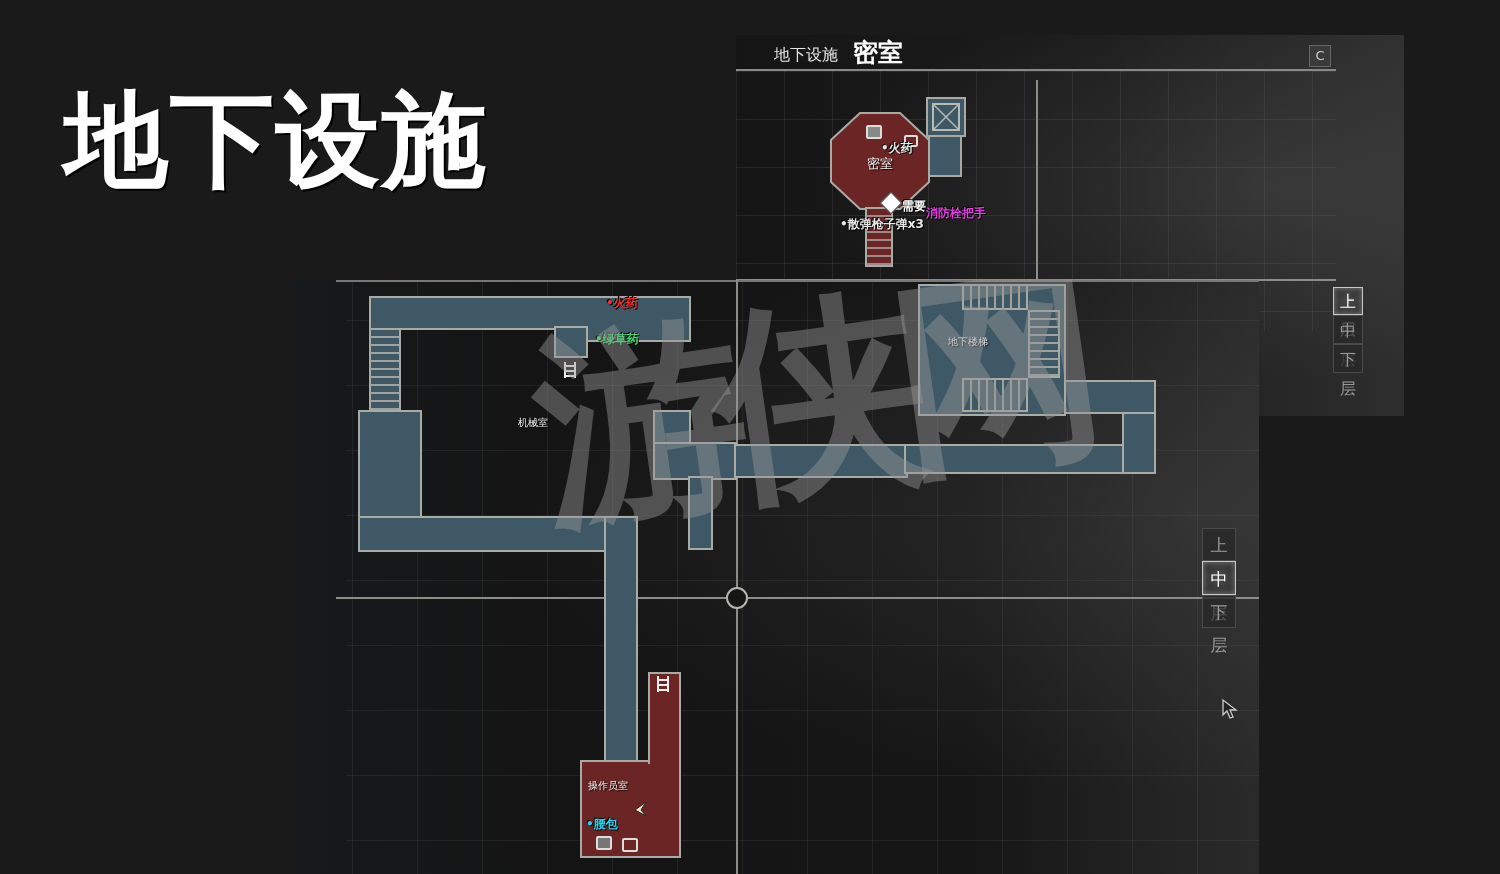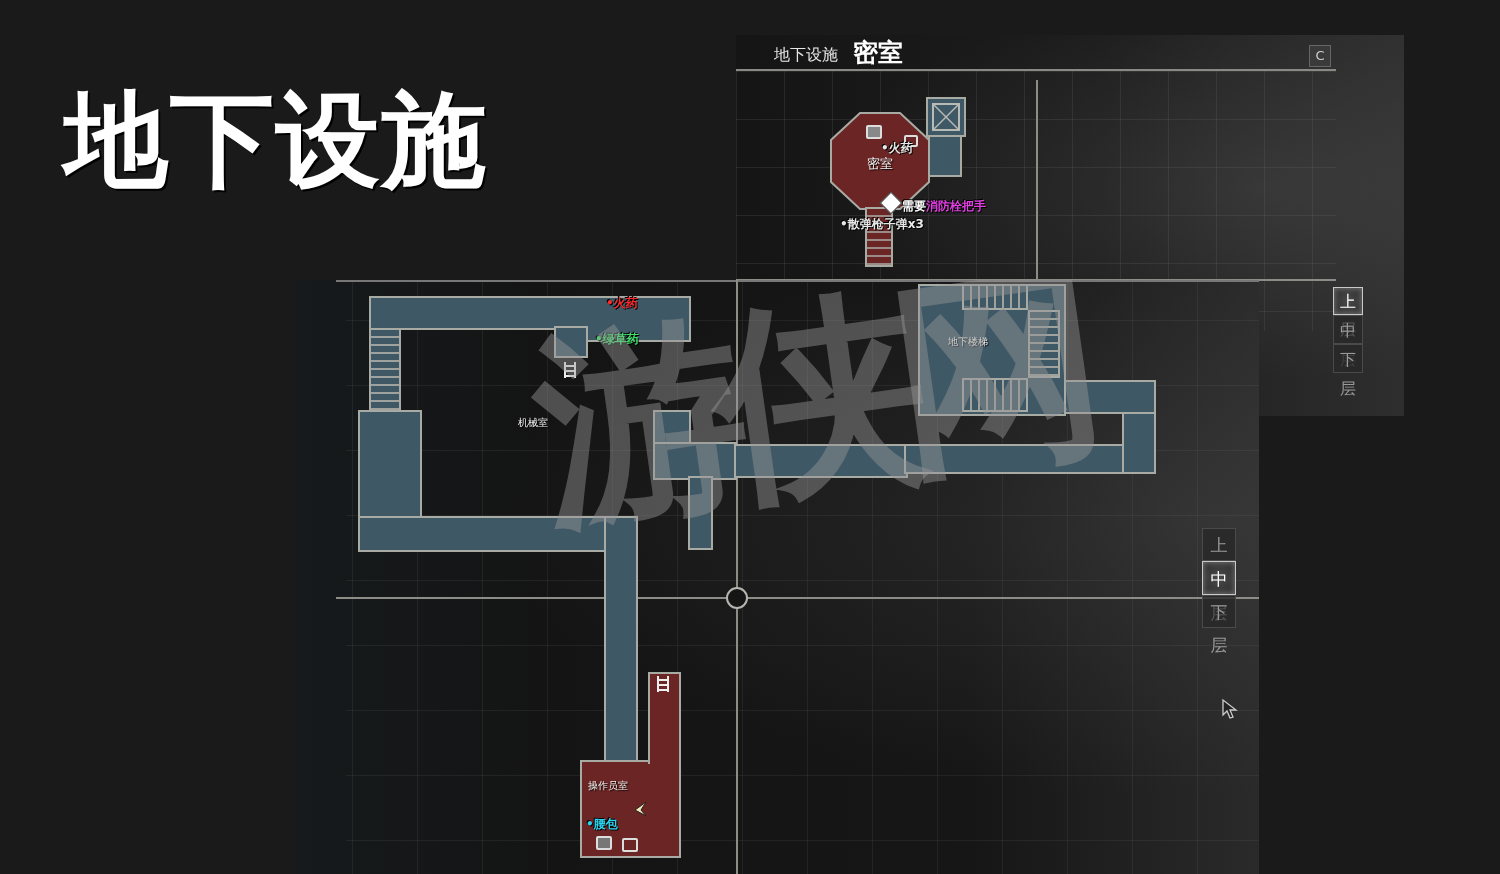--- a/index.html
+++ b/index.html
@@ -128,21 +128,21 @@
   <div class="stairs redv" style="left:129px; top:172px; width:28px; height:60px;"></div>
 
   <div class="icon-box" style="left:130px; top:90px; width:16px; height:14px; background:#888;"></div>
   <div class="icon-box" style="left:168px; top:100px; width:14px; height:12px;"></div>
   <span class="item" style="left:145px; top:105px;">•火药</span>
   <span class="label" style="left:131px; top:120px; font-size:13px;">密室</span>
   <span class="item" style="left:104px; top:137px;margin-top:44px;">•散弹枪子弹x3</span>
 
   <div style="position:absolute; left:147px; top:160px; width:14px; height:14px; background:#fff; transform:rotate(45deg); border:1px solid #333;"></div>
   <span class="item" style="left:166px; top:163px; color:#fff;">需要</span>
-  <span class="item" style="left:190px; top:163px; color:#e040e0;">消防栓把手</span>
+  <span class="item" style="left:190px; top:170px; color:#e040e0;">消防栓把手</span>
 
   <div class="floor-btns" style="left:597px; top:252px;">
     <div class="floor-btn active" style="width:30px; height:28px; line-height:28px;">上层</div>
     <div class="floor-btn" style="width:30px; height:29px; line-height:29px;">中层</div>
     <div class="floor-btn" style="width:30px; height:29px; line-height:29px;">下层</div>
   </div>
 </div>
 
 <div class="panel-mid">
   <div class="grid"></div>

